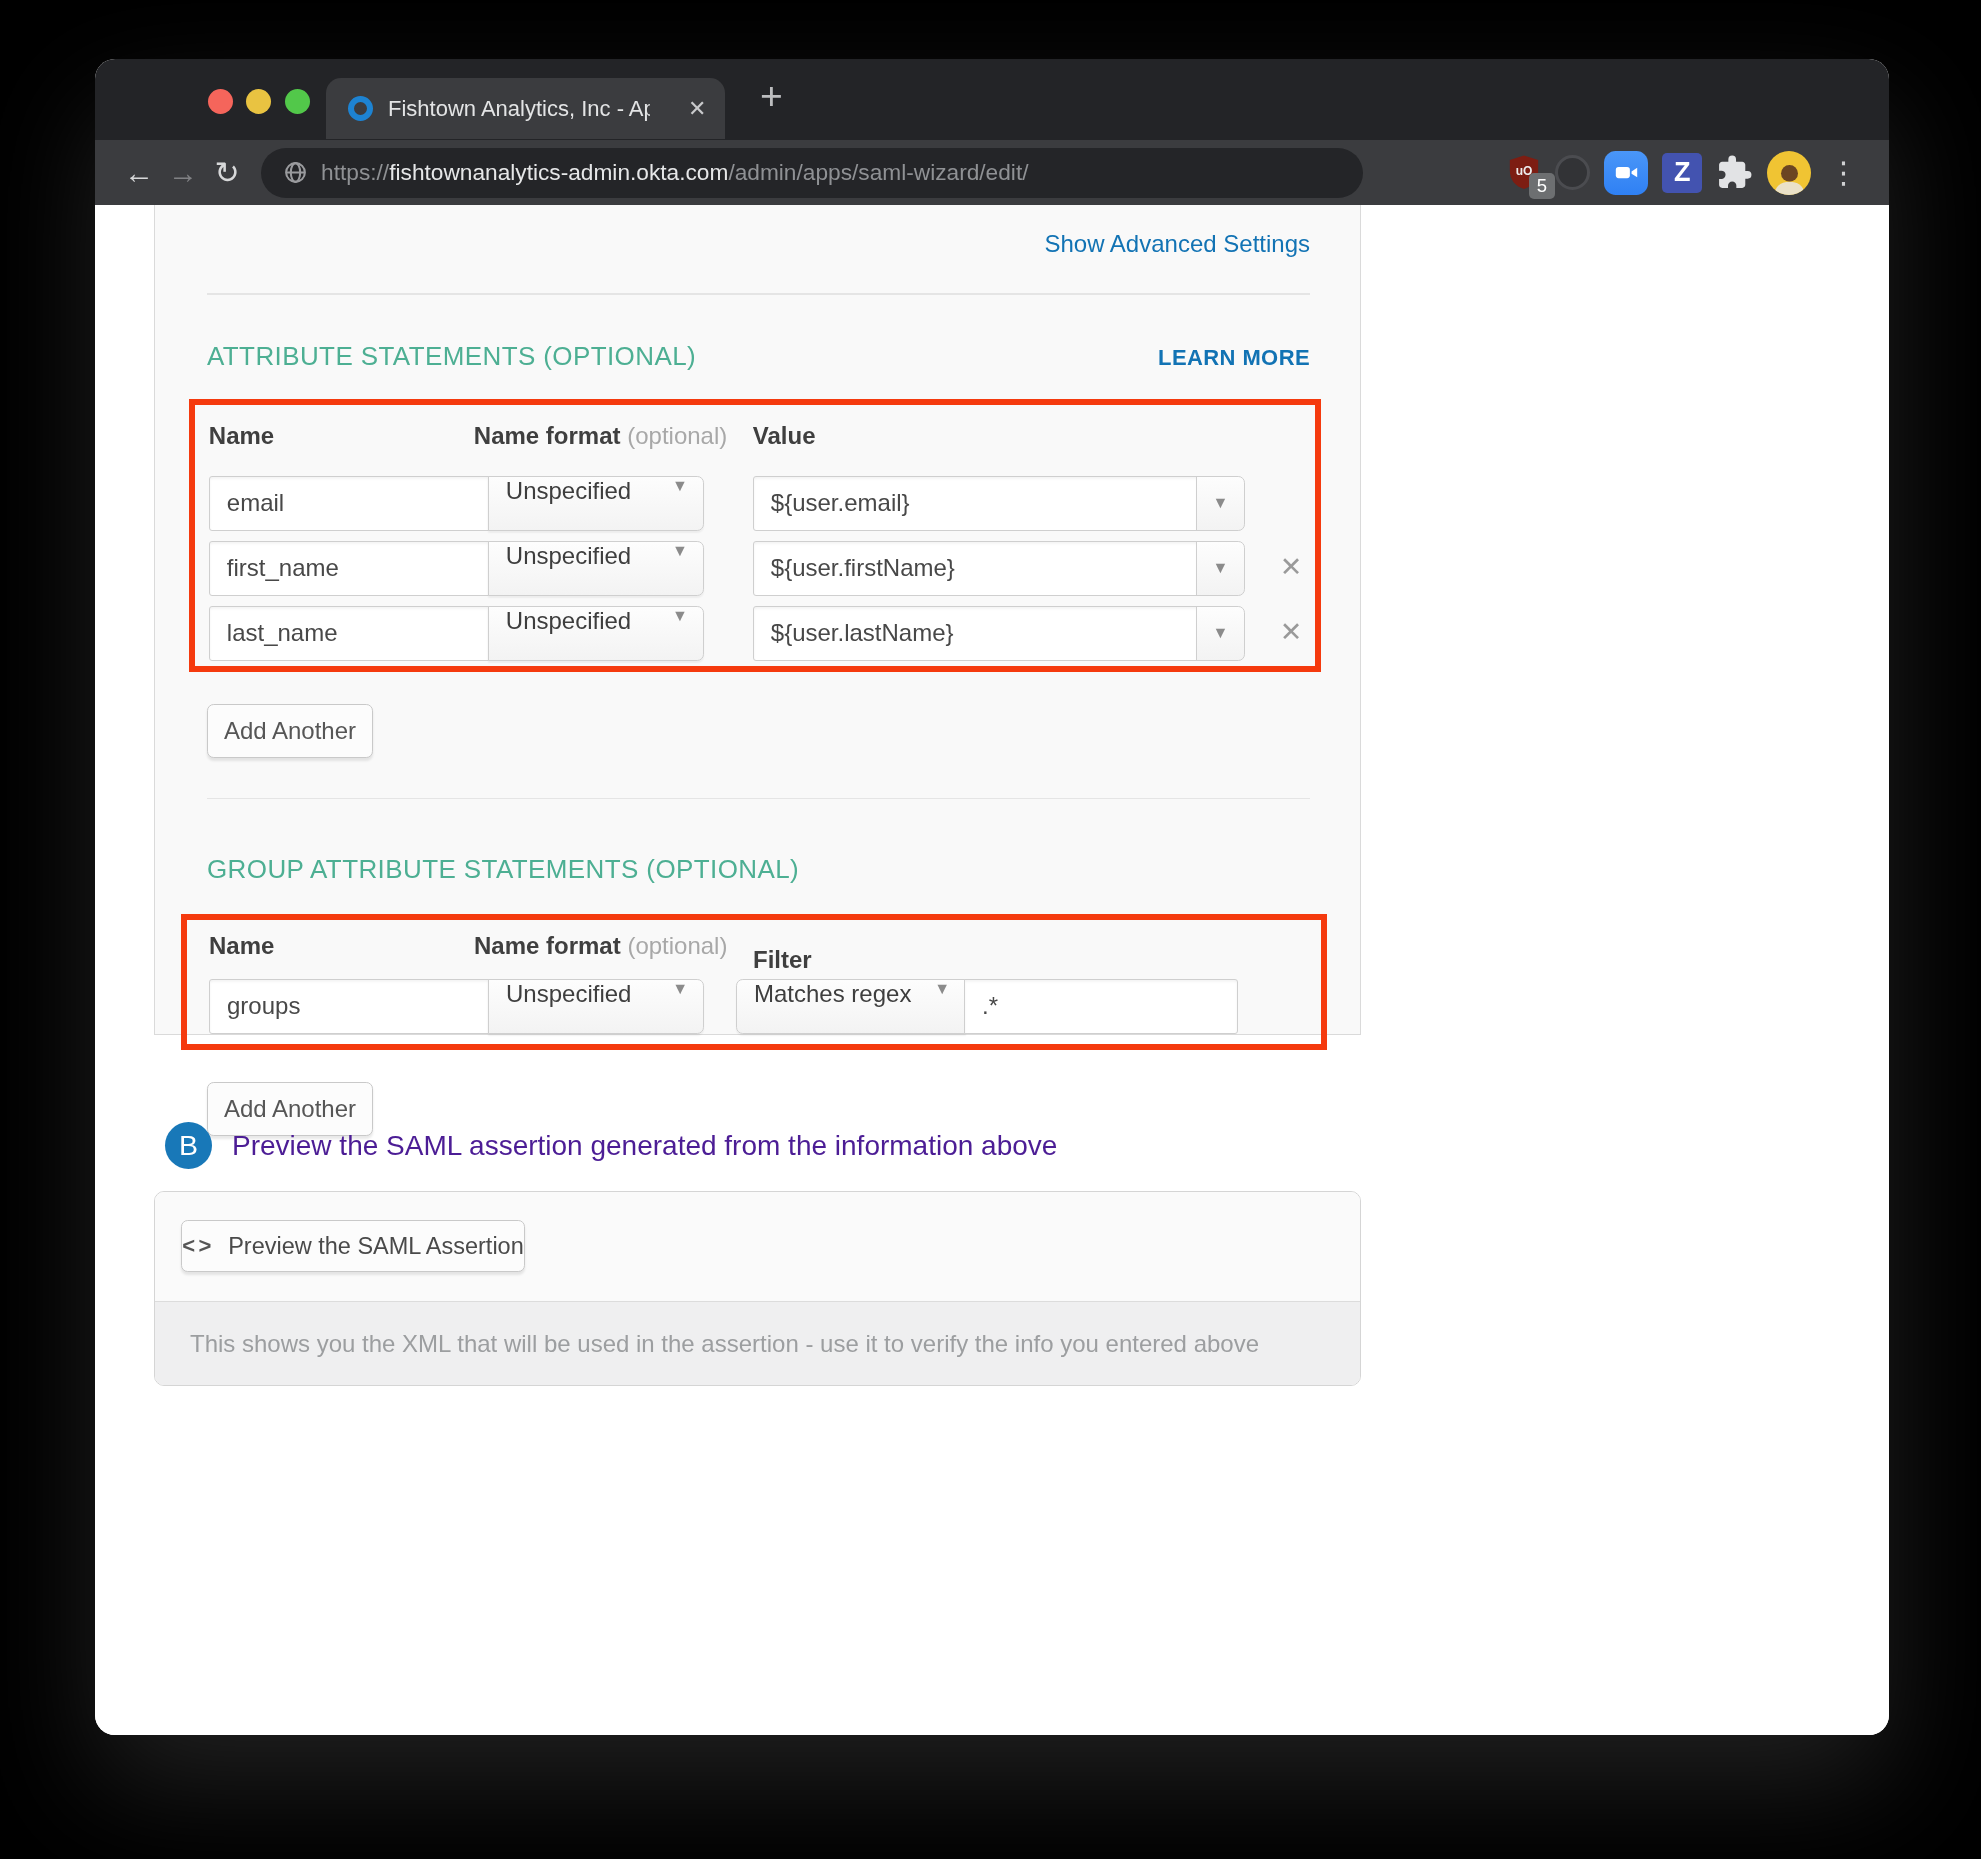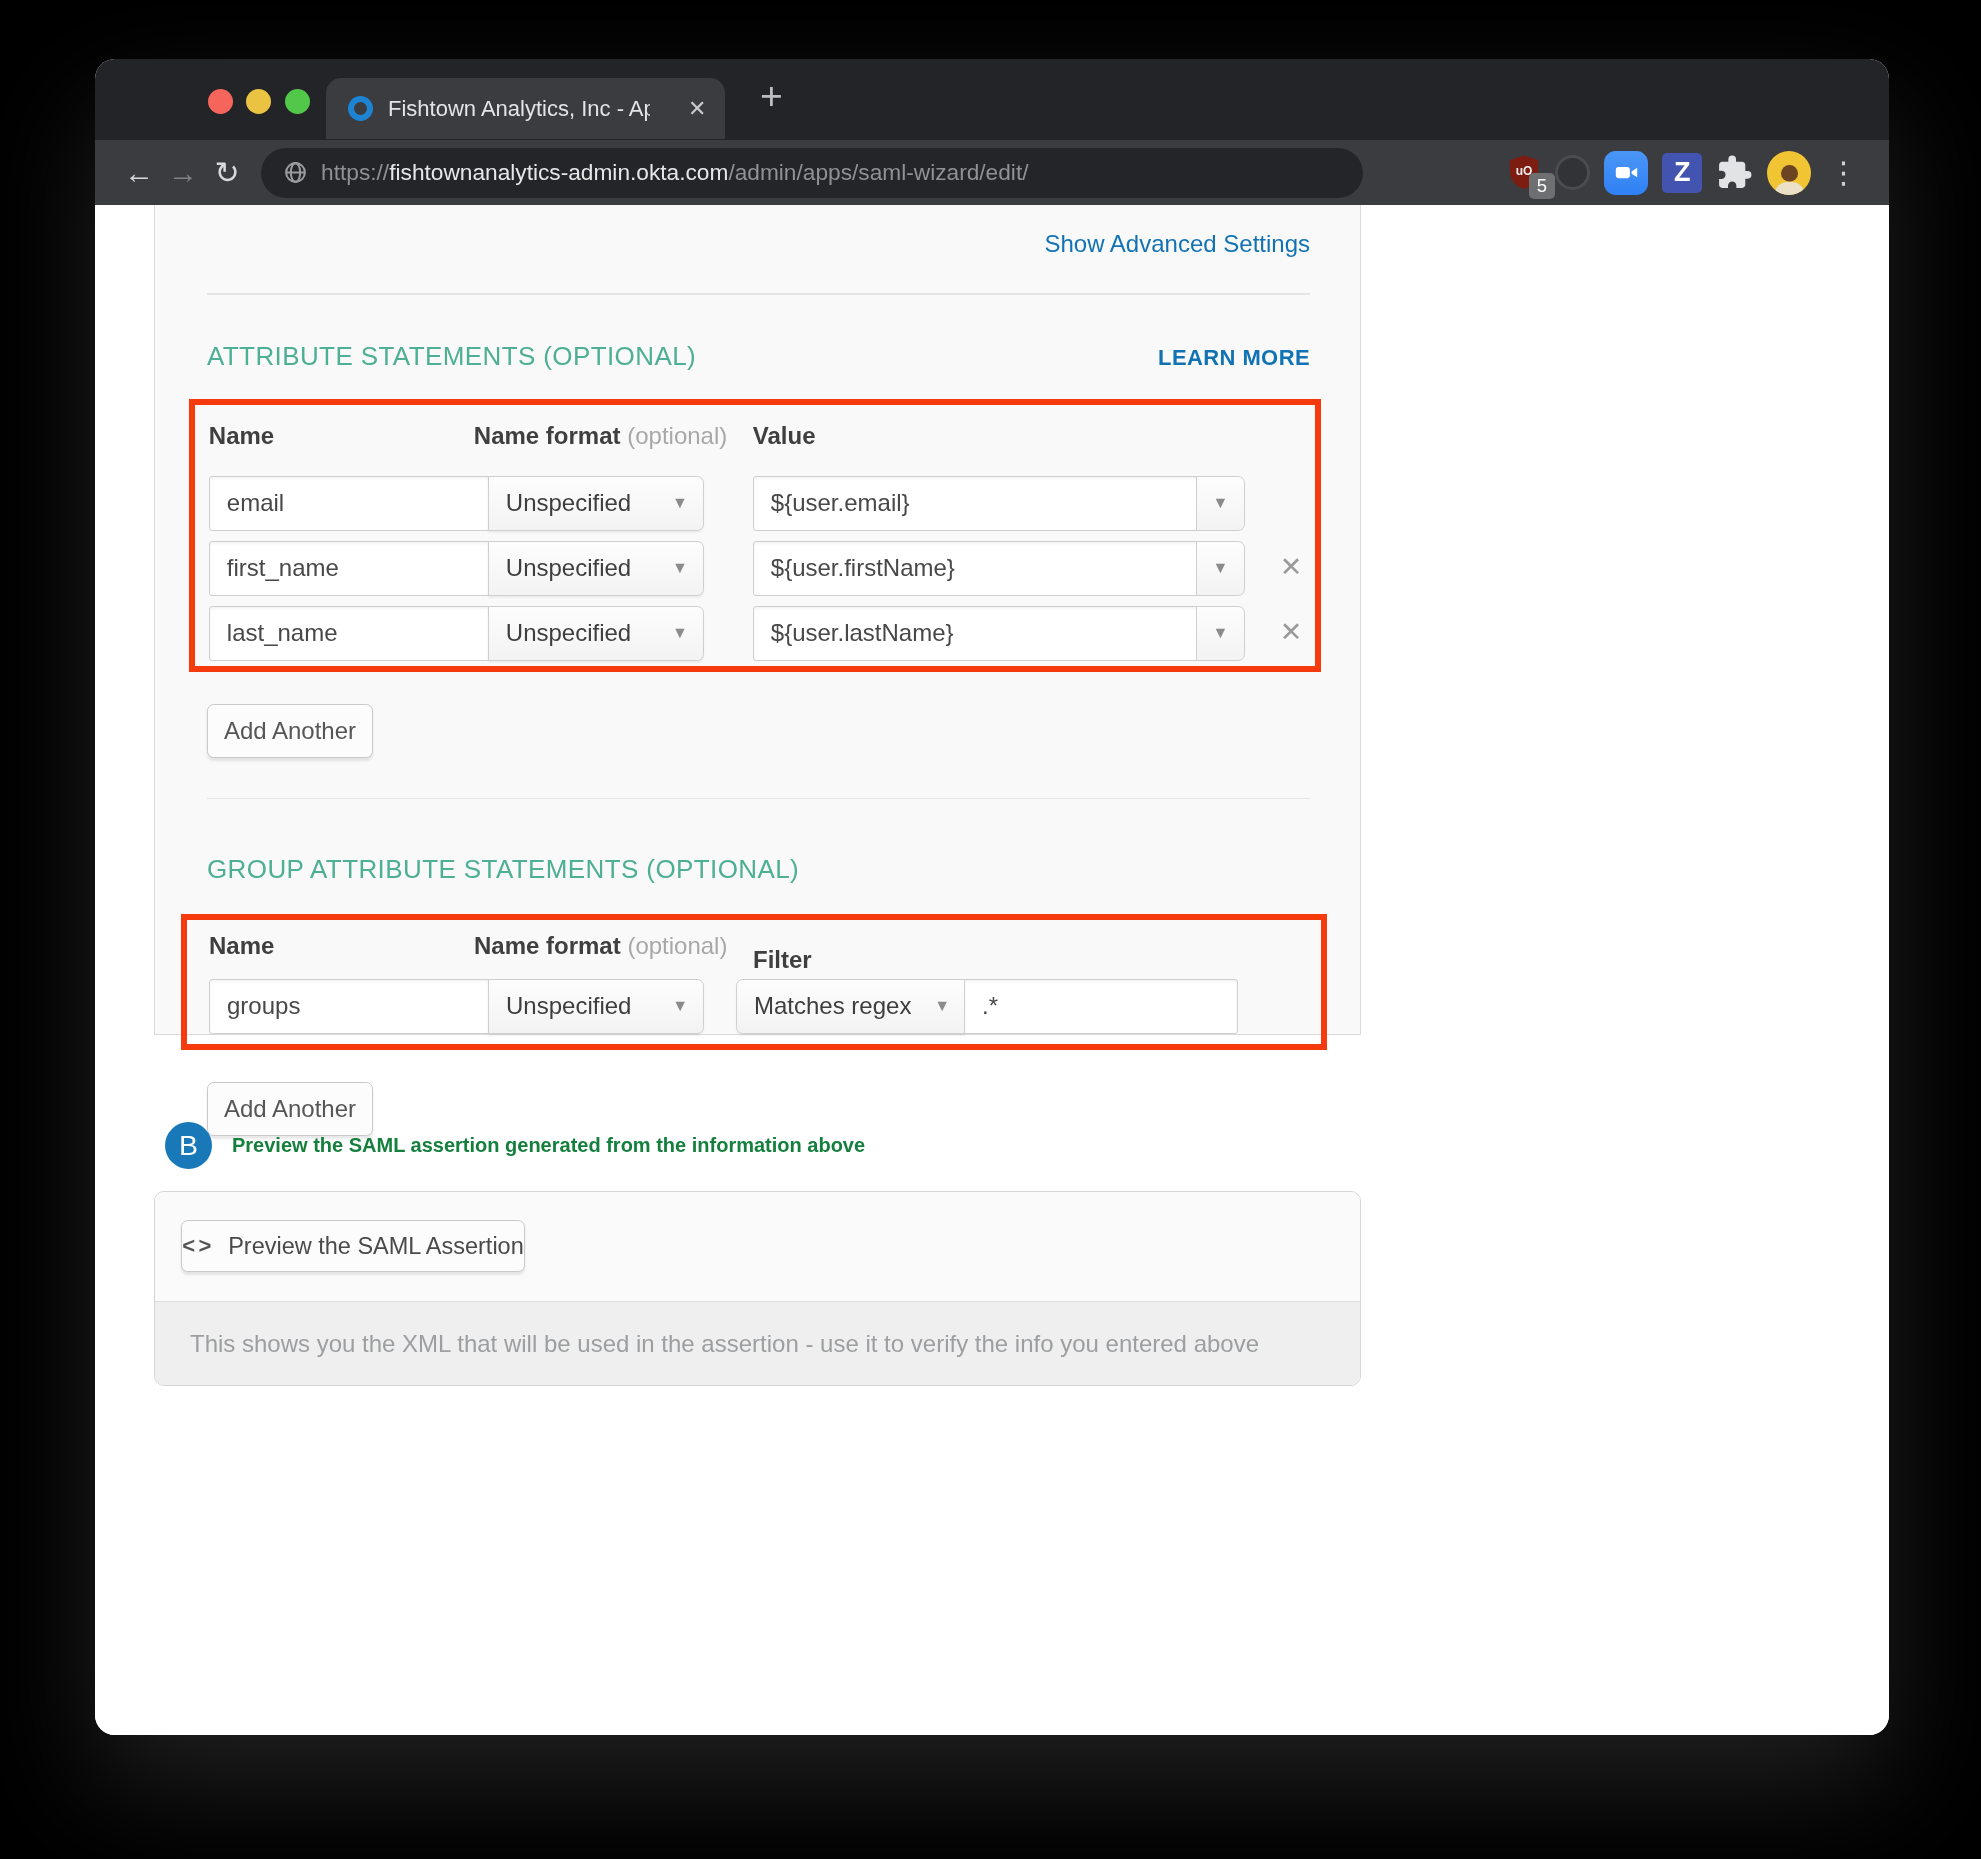--- a/index.html
+++ b/index.html
@@ -85,21 +85,21 @@
   .hlabel { position:absolute; font-size:24px; color:#3f3f3f; font-weight:bold; white-space:nowrap; }
   .optional { color:#a8a8a8; font-weight:400; }
   .cell { position:absolute; top:0; height:55px; }
   .input {
     border:1.7px solid #cfcfcf; border-radius:3px; background:#fff; font-size:24px; color:#484848;
     padding:0 17px; font-family:"Liberation Sans", sans-serif;
     box-shadow:inset 0 1.7px 2.5px rgba(0,0,0,.05); outline:none;
   }
   .select {
     border:1.7px solid #cfcfcf; border-radius:6.7px; background:linear-gradient(#fdfdfd,#f3f3f3);
-    display:flex; align-items:center; justify-content:space-between;
+    display:flex; justify-content:space-between;
     padding:0 15px 0 17px; font-size:24px; color:#3e3e3e; box-shadow:0 1.7px 1.7px rgba(0,0,0,.05);
   }
   .caret { color:#8b8b8b; font-size:16px; }
   .flat-right { border-top-right-radius:0; border-bottom-right-radius:0; }
   .flat-left { border-top-left-radius:0; border-bottom-left-radius:0; }
   .c-name { left:0; width:280px; }
   .c-fmt  { left:279px; width:216px; }
   .c-val  { left:544px; width:445px; }
   .c-valbtn {
     left:987px; width:49px; border:1.7px solid #cfcfcf; border-radius:0 6.7px 6.7px 0;
@@ -114,21 +114,21 @@
     background:#fcfcfc; border:1.7px solid #c9c9c9; border-radius:6.7px;
     font-size:24px; color:#565656; font-family:"Liberation Sans", sans-serif;
     box-shadow:0 2.5px 2.5px rgba(0,0,0,.09);
   }
   .add-btn { margin-top:32px; width:166px; height:54px; }
   .step-b { margin:87px 0 0 70px; display:flex; align-items:center; gap:20px; }
   .b-circle {
     width:47px; height:47px; border-radius:50%; background:#1878b8; color:#fff;
     font-size:28.5px; display:flex; align-items:center; justify-content:center; flex:0 0 auto;
   }
-  .b-text { font-size:20px; color:#15803d;font-weight:bold; }
+  .b-text { font-size:28px; color:#4c1d95; }
   .preview-box { margin:22px 0 0 59px; width:1207px; border:1.7px solid #d5d5d5; border-radius:10px; overflow:hidden; }
   .preview-top { background:#fafafa; height:109px; padding:28px 0 0 26px; }
   .preview-btn { width:344px; height:52px; display:flex; align-items:center; justify-content:center; gap:13.4px; font-size:23.5px; color:#4a4a4a; }
   .code-ic { font-weight:700; letter-spacing:3.4px; color:#555; font-size:22px; }
   .preview-note {
     background:#efeff0; border-top:1.7px solid #dcdcdc; height:84px;
     display:flex; align-items:center; padding-left:35px; font-size:24px; color:#9c9ea0;
   }
   .footer { margin:76px 0 0 59px; width:1207px; display:flex; align-items:center; }
   .footer-btn { width:168px; height:52px; font-size:25px; }

